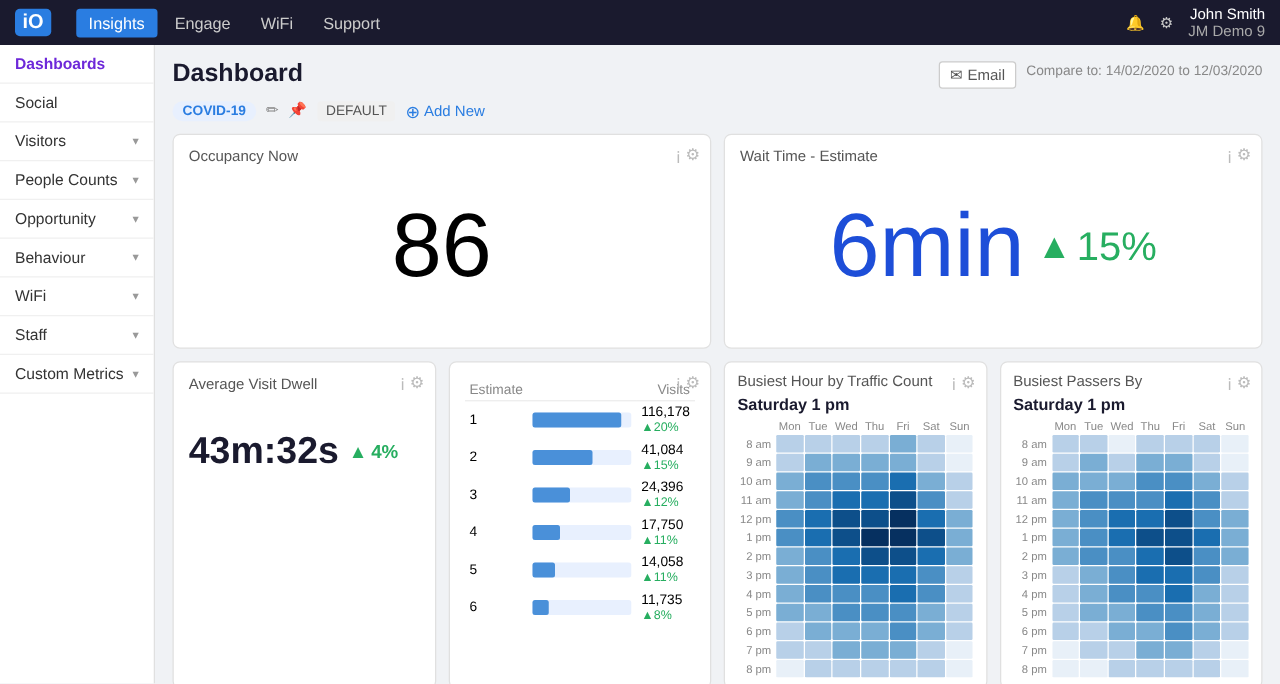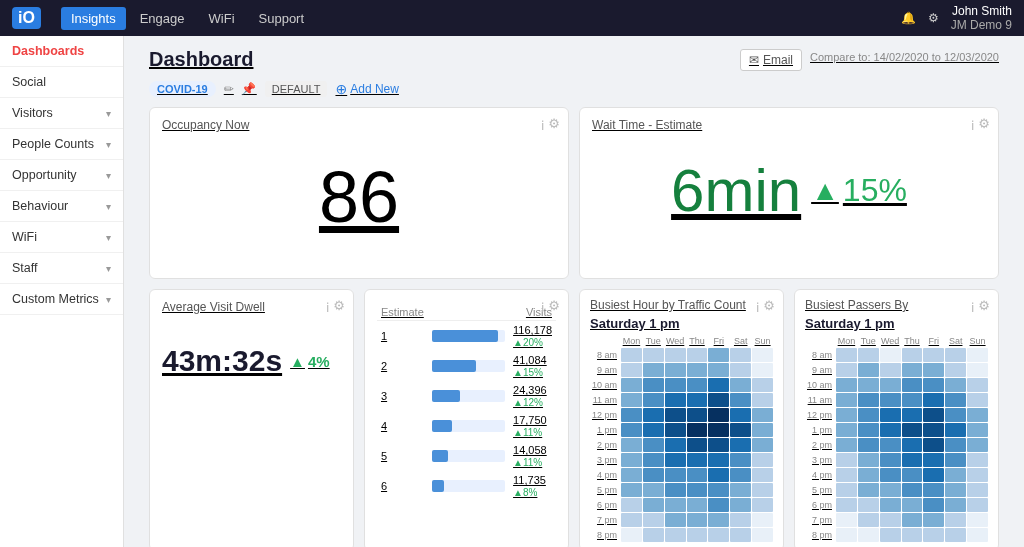--- a/index.html
+++ b/index.html
@@ -65,30 +65,29 @@
       cursor: pointer;
       display: flex;
       align-items: center;
       justify-content: space-between;
       font-size: 12.5px;
       color: #333;
       border-bottom: 1px solid #f0f0f0;
     }
     .sidebar-item.active, .sidebar-item.section-header {
       font-weight: bold;
-      color: #ef4444;
+      color: #6d28d9;
     }
     .sidebar-item .chevron { color: #999; font-size: 10px; }
 
     
     .content {
       flex: 1;
       overflow-y: auto;
-      padding: 12px 25px;
-      text-decoration: underline;
+      padding: 12px 14px;
     }
 
     
     .content-header {
       display: flex;
       align-items: center;
       margin-bottom: 10px;
       gap: 12px;
     }
     .content-header h1 {
@@ -141,21 +140,21 @@
       font-size: 11px;
       color: #888;
       display: block;
       margin-top: 2px;
     }
     .date-venue-group { display: flex; flex-direction: column; }
 
     
     .dashboard-tabs {
       display: flex;
-      align-items: center;
+      align-items: flex-start;
       gap: 8px;
       margin-bottom: 10px;
       font-size: 12px;
     }
     .tab-badge {
       background: #e8f0fe;
       color: #2a7de1;
       border-radius: 10px;
       padding: 2px 8px;
       font-size: 11px;
@@ -218,21 +217,21 @@
       text-align: center;
       padding: 20px 0 30px;
     }
     .big-number-row {
       display: flex;
       align-items: center;
       justify-content: center;
       padding: 20px 0 30px;
       gap: 10px;
     }
-    .big-num { font-size: 60px; font-weight: 300; color: #15803d; }
+    .big-num { font-size: 72px; font-weight: 300; color: #1d4ed8; }
     .big-pct {
       font-size: 32px;
       color: #27ae60;
       display: flex;
       align-items: center;
       gap: 4px;
     }
 
     
     .dwell-value {

